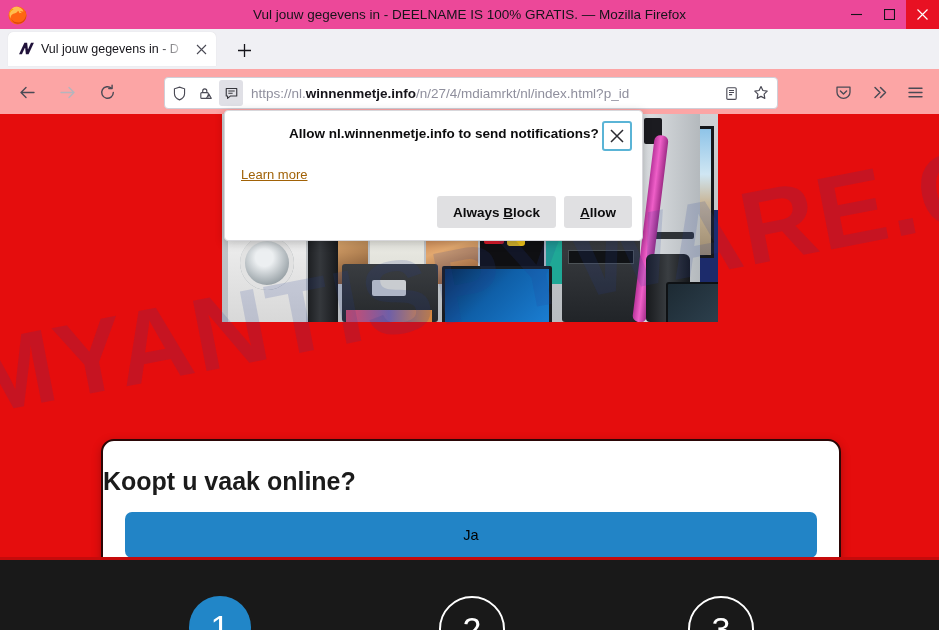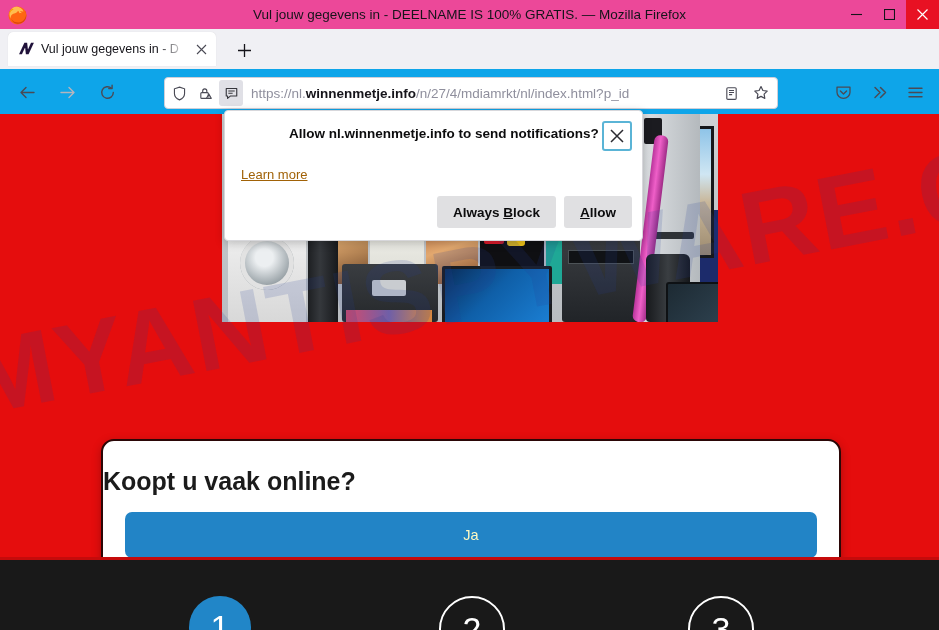--- a/index.html
+++ b/index.html
@@ -93,21 +93,21 @@
   .newtab {
     position: absolute; left: 232px; top: 9px;
     width: 24px; height: 24px;
     display: flex; align-items: center; justify-content: center;
   }
 
   
   .navbar {
     position: absolute; top: 69px; left: 0;
     width: 939px; height: 45px;
-    background: #0ea5e9;
+    background: #fca5a5;
     border-bottom: 1px solid #e4e4e7;
   }
   .navbtn {
     position: absolute; top: 9px;
     width: 28px; height: 28px;
     display: flex; align-items: center; justify-content: center;
   }
   .nav-back    { left: 13px; }
   .nav-fwd     { left: 53px; }
   .nav-reload  { left: 93px; }
@@ -326,21 +326,21 @@
     color: #1b1b1b;
     font-family: "Liberation Sans", sans-serif;
   }
   .choice {
     display: block;
     margin: 16px auto 0 auto;
     width: 692px; height: 46px;
     background: #2284c6;
     border: none;
     border-radius: 7px;
-    color: #fef9c3;
+    color: #000000;
     font-size: 14.5px;
     font-family: "Liberation Sans", sans-serif;
     cursor: pointer;
     line-height: 46px;
     padding: 0;
     text-align: center;
   }
 
   
   .doorhanger {

